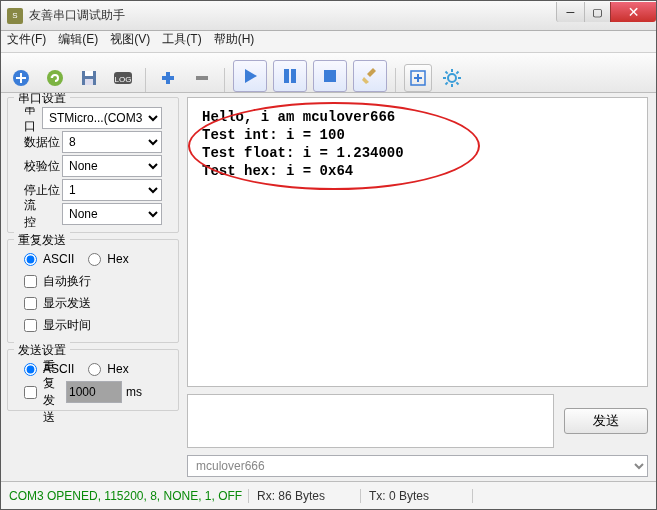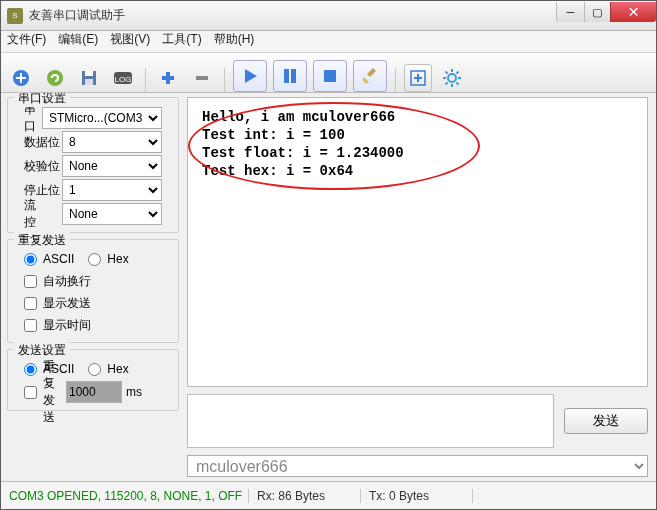--- a/index.html
+++ b/index.html
@@ -38,21 +38,21 @@
 input[type=radio], input[type=checkbox] { margin: 0; }
 .spin { width: 56px; height: 22px; border:1px solid #abadb3; background:#a3a3a3; padding: 0 2px; font-size:12px;}
 
 .rightcol { flex: 1; display: flex; flex-direction: column; padding: 4px 8px 4px 2px; gap: 6px; }
 .rxbox { flex: 1; background: #fff; border: 1px solid #bcbcbc; position: relative; overflow: hidden; }
 .rxtext { font-family: "Courier New", monospace; font-size: 14px; font-weight: bold; padding: 10px 14px; white-space: pre; line-height: 18px; }
 .ellipse { position: absolute; left: 0px; top: 4px; width: 292px; height: 88px; border: 2px solid #d22; border-radius: 50%; pointer-events: none; }
 .txrow { display: flex; align-items: center; gap: 10px; height: 56px; }
 .txbox { flex: 1; height: 54px; background: #fff; border: 1px solid #bcbcbc; }
 .sendbtn { width: 84px; height: 26px; background: linear-gradient(#fdfdfd,#e6e6e6); border:1px solid #a0a0a0; border-radius:3px; }
-.histsel { width: 100%; height: 22px; border:1px solid #abadb3; background:#fff; font-size:16px; color:#888; padding:0 4px;}
+.histsel { width: 100%; height: 22px; border:1px solid #abadb3; background:#fff; font-size:12px; color:#888; padding:0 4px;}
 
 .status { height: 28px; border-top: 1px solid #bcbcbc; background: #f4f4f4; display: flex; align-items: center; font-size: 12px; }
 .status .s1 { color: #0a8a0a; padding: 0 8px; width: 248px; border-right: 1px solid #c8c8c8; white-space:nowrap; overflow:hidden;}
 .status .sc { padding: 0 8px; width: 112px; border-right: 1px solid #c8c8c8; color: #333; }
 
 svg { display: block; }
 </style>
 </head>
 <body>
 

